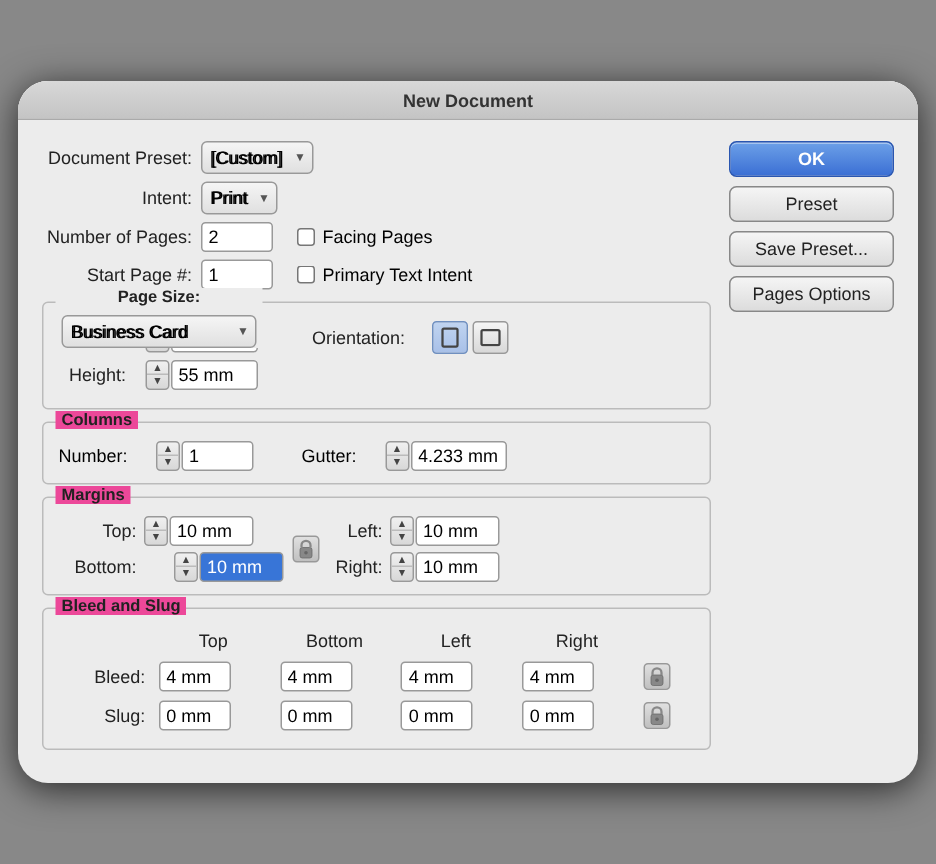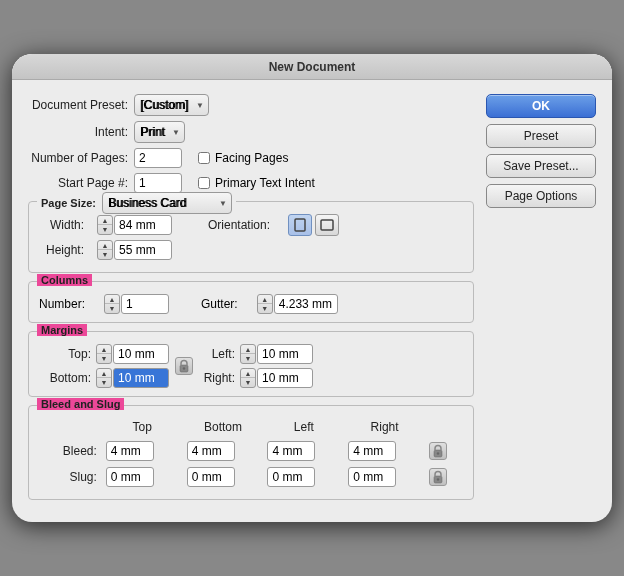--- a/index.html
+++ b/index.html
@@ -200,20 +200,21 @@
     
     .pagesize-legend {
       display: flex;
       align-items: center;
       gap: 6px;
       position: absolute;
       top: -10px;
       left: 8px;
       background: #ececec;
       padding: 0 4px;
+      flex-direction: column;
     }
 
     .pagesize-legend-label {
       font-size: 11px;
       font-weight: bold;
       color: #222;
       white-space: nowrap;
     }
 
     .width-height-row {
@@ -460,21 +461,21 @@
                 <span style="width:52px;text-align:right;color:#222;">Top:</span>
                 <div class="spinner-wrapper" style="margin-left:4px;">
                   <div class="spinner-arrows">
                     <div class="spinner-up">▲</div>
                     <div class="spinner-down">▼</div>
                   </div>
                   <input type="text" class="spinner-input" style="width: 56px; margin-left: 1px;" value="10 mm">
                 </div>
               </div>
 
-              <div style="display:flex;align-items:center;">
+              <div style="display:flex;align-items:center;gap:20px;">
                 <span style="width:52px;text-align:right;color:#222;">Bottom:</span>
                 <div class="spinner-wrapper" style="margin-left:4px;">
                   <div class="spinner-arrows">
                     <div class="spinner-up">▲</div>
                     <div class="spinner-down">▼</div>
                   </div>
                   <input type="text" class="spinner-input highlighted" style="width: 56px; margin-left: 1px; background: rgb(56, 117, 215); color: white;" value="10 mm">
                 </div>
               </div>
             </div>
@@ -568,17 +569,17 @@
           </table>
         </div>
       </div>
 
     </div>
 
     <div class="right-panel">
       <button class="btn btn-ok">OK</button>
       <button class="btn btn-normal">Preset</button>
       <button class="btn btn-normal">Save Preset...</button>
-      <button class="btn btn-normal">Page Options</button>
+      <button class="btn btn-normal">Pages Options</button>
     </div>
 
   </div>
 </div>
 
 </body></html>

